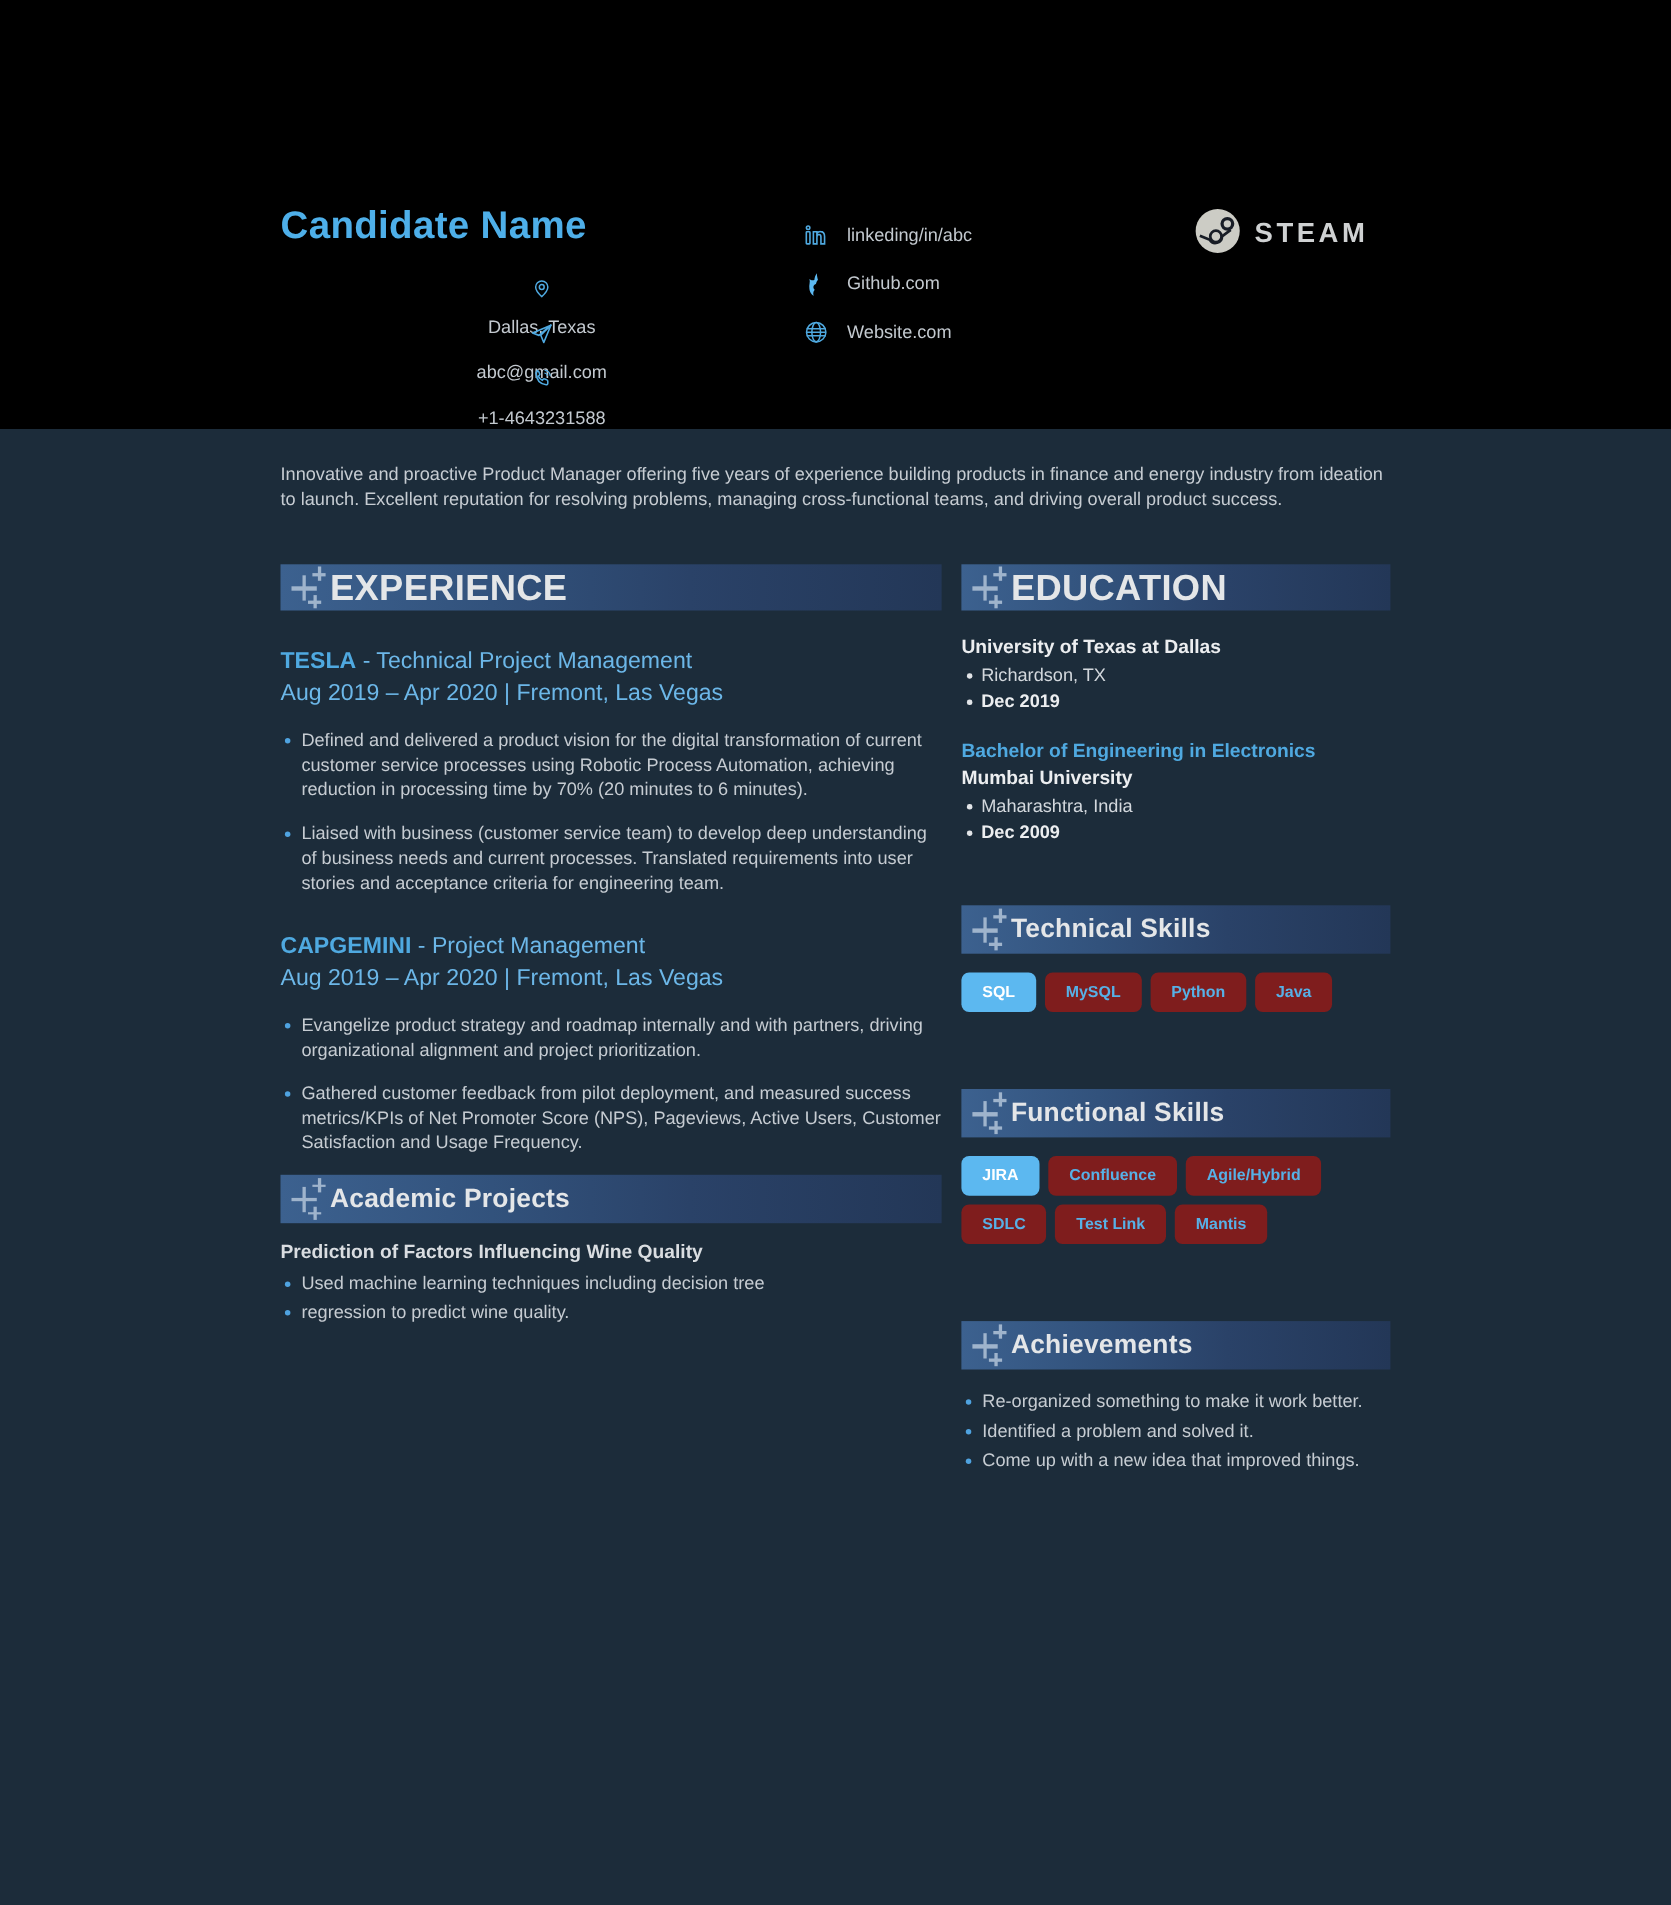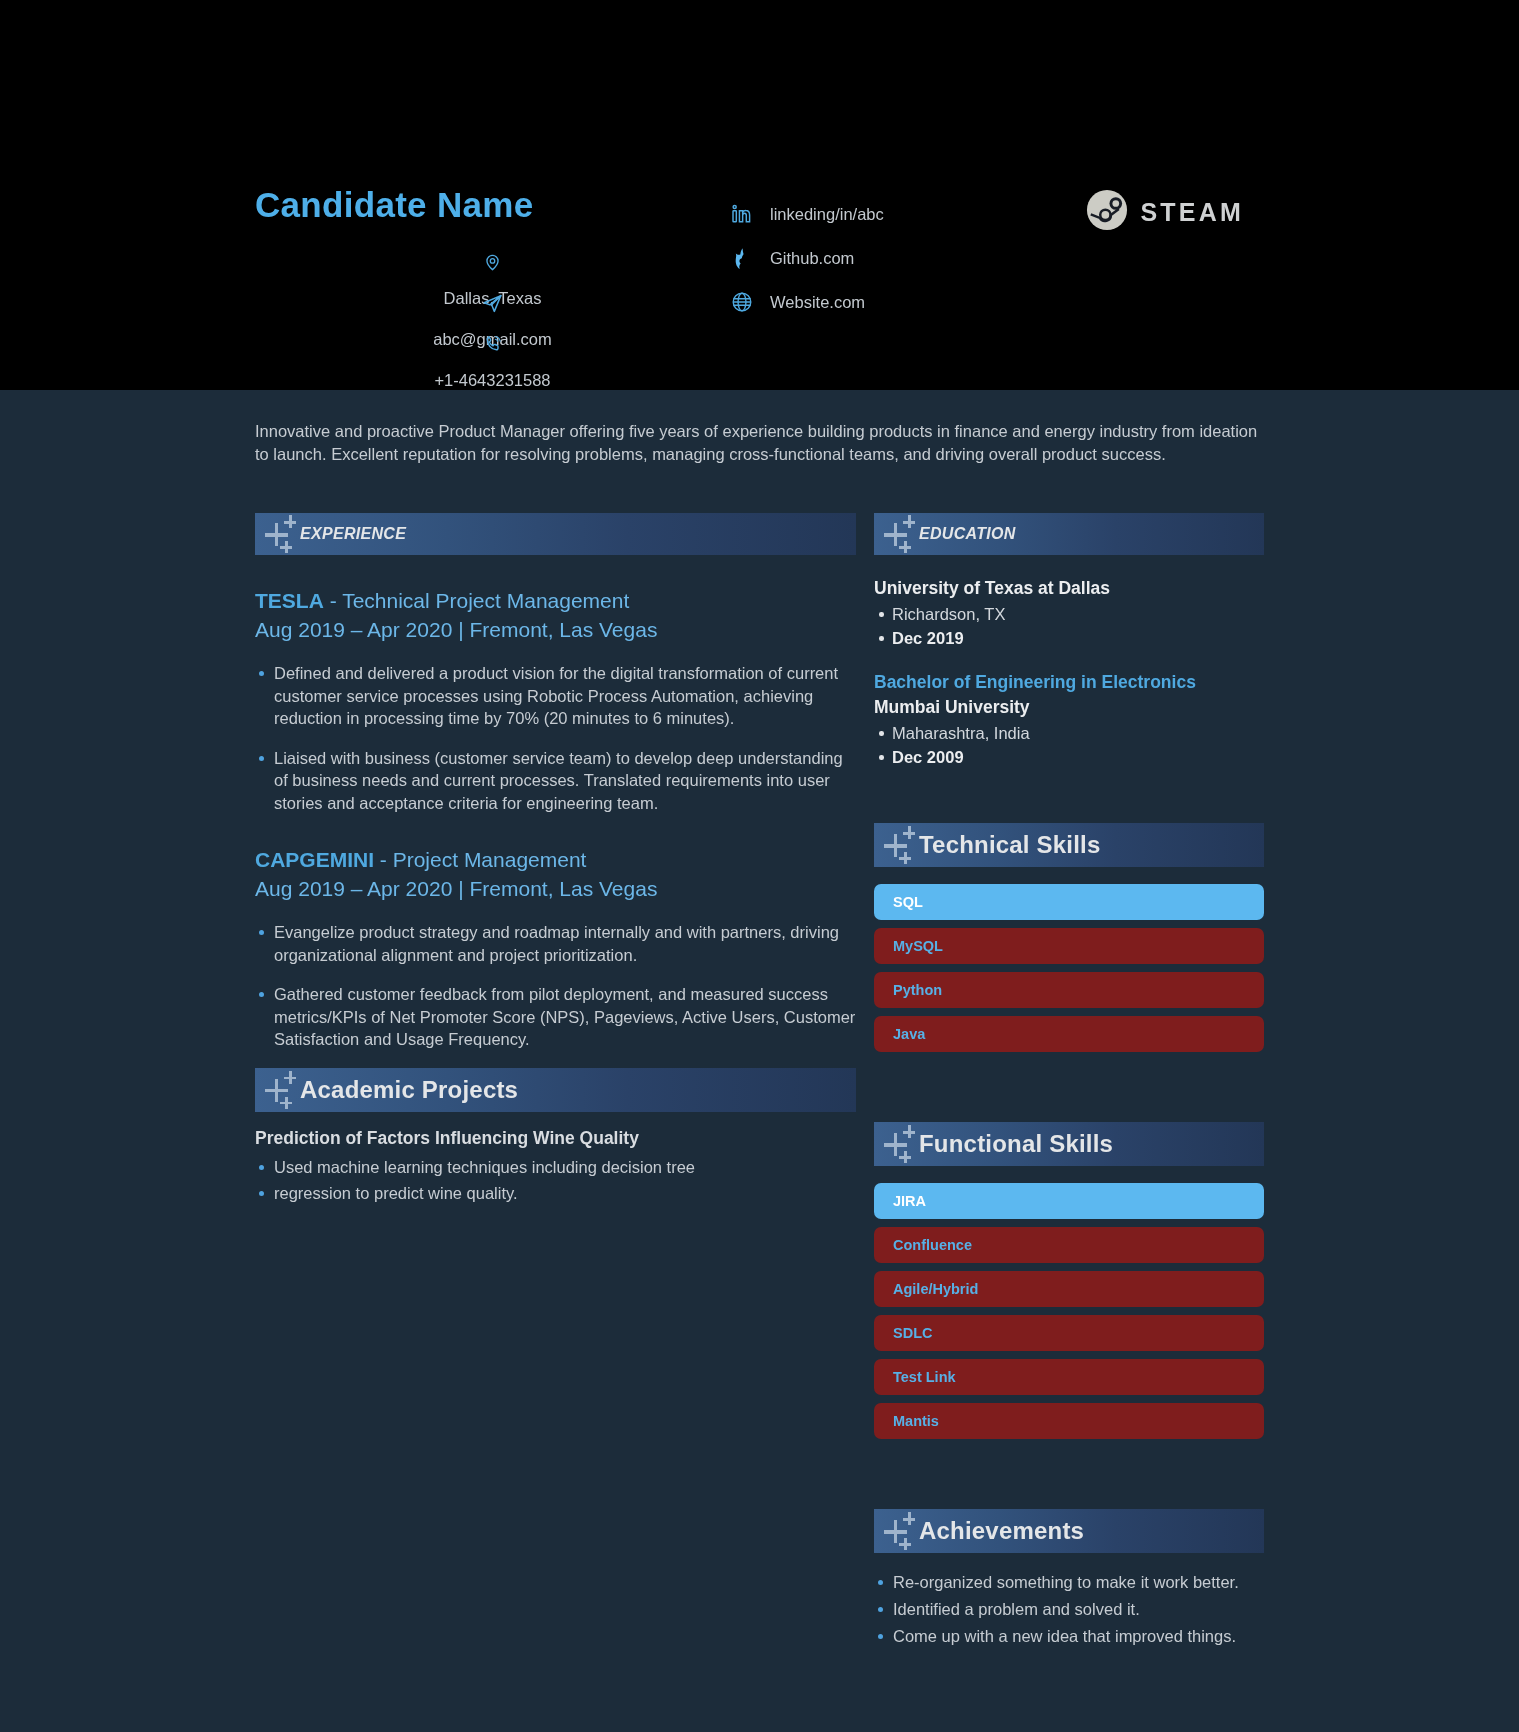--- a/index.html
+++ b/index.html
@@ -152,21 +152,21 @@
   .pm-sh { left: 15px; top: 33px; width: 12px; height: 2.5px; }
   .pm-sv { left: 20px; top: 28px; width: 2.5px; height: 12px; }
 
   .sec-title {
     color: #e4e6e8;
     font-weight: bold;
     font-size: 24px;
     letter-spacing: 0.2px;
     margin-left: 1px;
   }
-  .sec-title.caps { font-size: 16px; letter-spacing: 0.3px; font-style: italic; }
+  .sec-title.caps { font-size: 33px; letter-spacing: 0.3px; }
 
   
   .job { margin-top: 32px; }
   .job-line1 { font-size: 21px; line-height: 28px; color: #6cb7e8; }
   .job-company { font-weight: bold; color: #4fa9e0; }
   .job-line2 {
     font-size: 21px;
     line-height: 28px;
     color: #6cb7e8;
     margin-top: 1px;
@@ -249,21 +249,20 @@
   }
   ul.edu-list li.bold { font-weight: bold; color: #eceef0; }
 
   
   .pills {
     display: flex;
     flex-wrap: wrap;
     gap: 8px;
     margin-top: 17px;
     width: 390px;
-    flex-direction: column;
   }
   .pill {
     background: #7f1d1d;
     color: #57b0e6;
     font-size: 14.5px;
     font-weight: bold;
     padding: 9px 19px;
     border-radius: 7px;
     line-height: 18px;
     white-space: nowrap;

